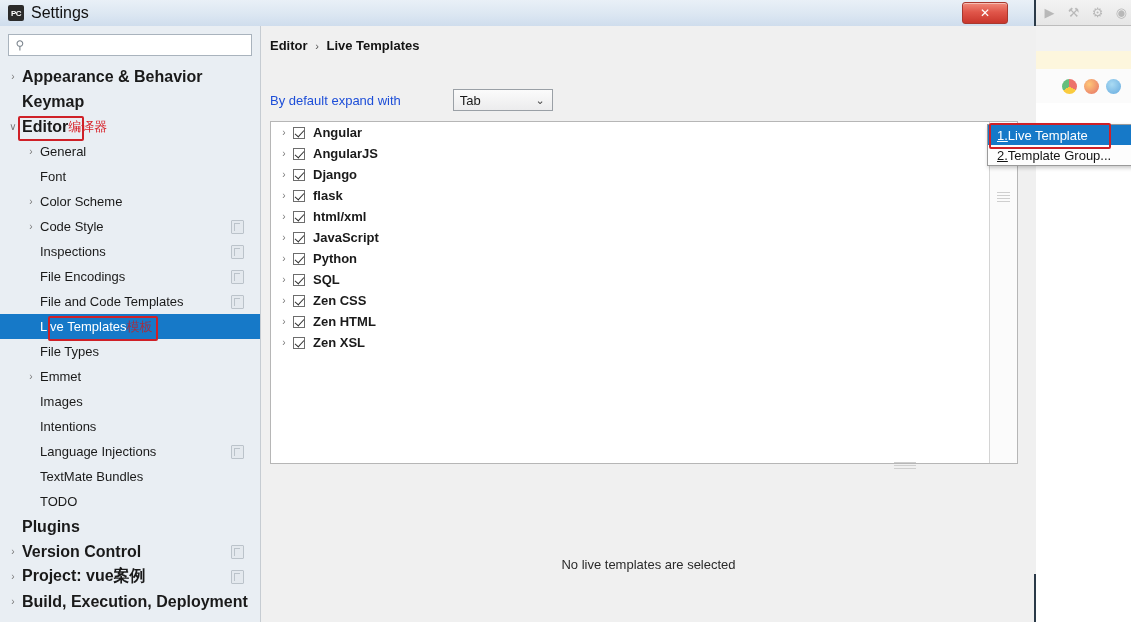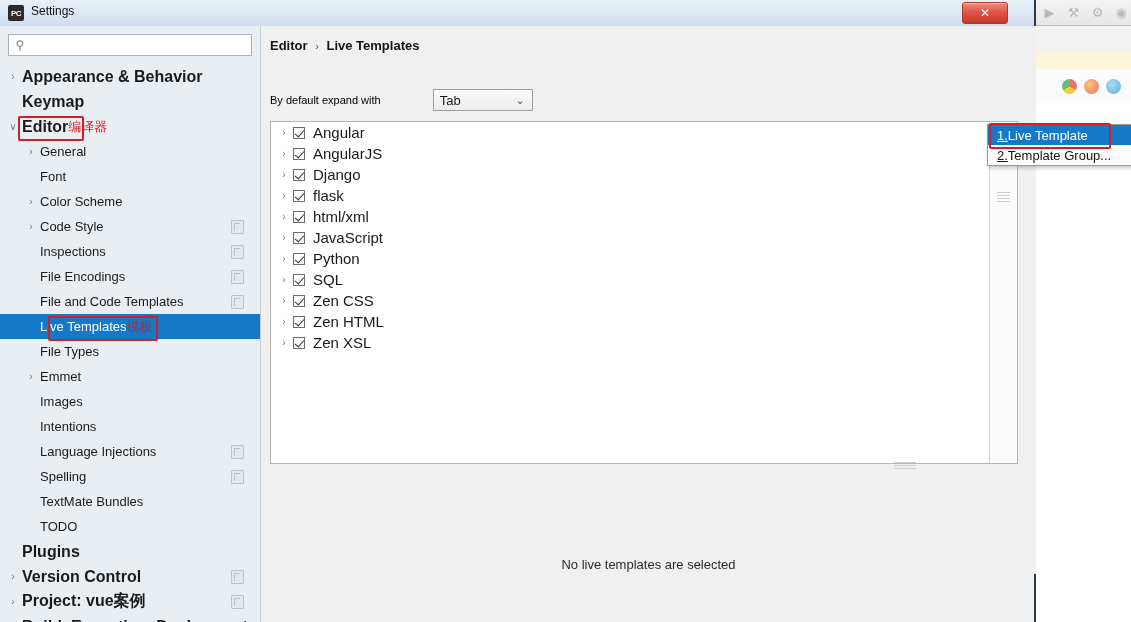--- a/index.html
+++ b/index.html
@@ -25,21 +25,21 @@
 
   
   #dialog{position:absolute;left:0;top:0;width:1036px;height:622px;
     background:#f0f0f0;border-right:2px solid #2b3a48;box-sizing:border-box;}
   #titlebar{height:26px;position:relative;
     background:linear-gradient(180deg,#e9f0f7 0%,#dce7f2 55%,#cfdded 100%);
     border-bottom:1px solid #9fb4c8;}
   #title-icon{position:absolute;left:8px;top:5px;width:16px;height:16px;background:#2b2b2b;
     border-radius:2px;color:#fff;font-size:8px;font-weight:bold;display:flex;align-items:center;justify-content:center;
     letter-spacing:-.5px;}
-  #title-text{position:absolute;left:31px;top:4px;font-size:12px;color:#111;}
+  #title-text{position:absolute;left:31px;top:4px;font-size:16px;color:#111;}
   #close-btn{position:absolute;right:26px;top:2px;width:44px;height:20px;border-radius:3px;
     background:linear-gradient(180deg,#f08a7a 0%,#e0564a 45%,#c9362c 100%);
     border:1px solid #a8392f;box-shadow:inset 0 1px 0 rgba(255,255,255,.45);
     color:#fff;font-size:12px;display:flex;align-items:center;justify-content:center;cursor:pointer;}
 
   
   #sidebar{position:absolute;left:0;top:26px;width:261px;height:596px;background:#e9eef3;
     border-right:1px solid #c6ccd2;box-sizing:border-box;}
   #search-wrap{margin:8px 8px 4px 8px;height:22px;background:#fff;border:1px solid #a9b3bd;
     display:flex;align-items:center;box-sizing:border-box;}
@@ -61,36 +61,36 @@
   .tree-row.selected .lbl{color:#ffffff;}
   .annot{color:#d8232a;font-size:13px;white-space:nowrap;}
   .annot.on-sel{color:#c01f26;opacity:.82;}
   .redbox{position:absolute;border:2px solid #cf2027;border-radius:2px;pointer-events:none;}
 
   
   #main{position:absolute;left:261px;top:26px;width:775px;height:548px;background:#f0f0f0;}
   #breadcrumb{position:absolute;left:9px;top:12px;font-size:13px;font-weight:bold;color:#141414;}
   #breadcrumb .sep{font-weight:normal;color:#555;margin:0 4px;font-size:11px;}
   #expand-row{position:absolute;left:9px;top:63px;display:flex;align-items:center;}
-  #expand-label{font-size:11px;color:#000000;margin-right:8px;text-align:right;}
+  #expand-label{font-size:13px;color:#1d4ed8;margin-right:8px;text-align:right;}
   #expand-select{width:100px;height:22px;background:linear-gradient(#fbfbfb,#ececed);
     border:1px solid #9aa0a6;display:flex;align-items:center;box-sizing:border-box;position:relative;cursor:pointer;margin-left:44px;}
   #expand-select .val{padding-left:6px;font-size:13px;}
   #expand-select .caret{position:absolute;right:7px;top:4px;color:#4a4a4a;font-size:11px;}
 
   #list-panel{position:absolute;left:9px;top:95px;width:748px;height:343px;
     background:#fff;border:1px solid #b6b6b6;box-sizing:border-box;}
   #list-scroll{position:absolute;left:0;top:0;right:27px;bottom:0;overflow:hidden;}
   .tpl-row{height:21px;display:flex;align-items:center;padding-left:4px;}
   .tpl-row .arrow{width:18px;text-align:center;color:#7a7a7a;font-size:10px;flex:0 0 18px;}
   .tpl-row .cb{width:12px;height:12px;border:1px solid #6d6d6d;background:#fff;
     margin-right:8px;flex:0 0 12px;position:relative;box-sizing:border-box;cursor:pointer;}
   .tpl-row .cb:after{content:"";position:absolute;left:3px;top:0px;width:4px;height:8px;
     border:solid #303030;border-width:0 1.6px 1.6px 0;transform:rotate(42deg);}
-  .tpl-row .nm{font-weight:normal;font-size:15px;}
+  .tpl-row .nm{font-weight:bold;font-size:13px;}
   #list-side{position:absolute;right:0;top:0;width:27px;bottom:0;border-left:1px solid #d4d4d4;
     background:#fbfbfb;}
   #plus-btn{position:absolute;left:5px;top:5px;width:17px;height:17px;cursor:pointer;
     display:flex;align-items:center;justify-content:center;color:#3fa93f;font-size:19px;line-height:1;font-weight:bold;}
   #side-grip{position:absolute;left:7px;top:70px;width:13px;height:11px;
     background:repeating-linear-gradient(#cfcfcf 0 1px,transparent 1px 3px);}
 
   #splitter-grip{position:absolute;left:633px;top:436px;width:22px;height:7px;
     background:repeating-linear-gradient(#cfcfcf 0 1px,transparent 1px 3px);}
   #empty-msg{position:absolute;left:0;right:0;top:531px;text-align:center;font-size:13px;color:#2a2a2a;}
@@ -222,26 +222,20 @@
         </div>
         <div class="tree-row lvl1">
           <span class="pad"></span>
           <span class="arrow"></span>
           <span class="lbl">Language Injections</span>
           <span class="copyico"></span>
         </div>
         <div class="tree-row lvl1">
           <span class="pad"></span>
           <span class="arrow"></span>
-          <span class="lbl">Spelling</span>
-          <span class="copyico"></span>
-        </div>
-        <div class="tree-row lvl1">
-          <span class="pad"></span>
-          <span class="arrow"></span>
           <span class="lbl">TextMate Bundles</span>
         </div>
         <div class="tree-row lvl1">
           <span class="pad"></span>
           <span class="arrow"></span>
           <span class="lbl">TODO</span>
         </div>
         <div class="tree-row lvl0">
           <span class="pad"></span>
           <span class="arrow"></span>

